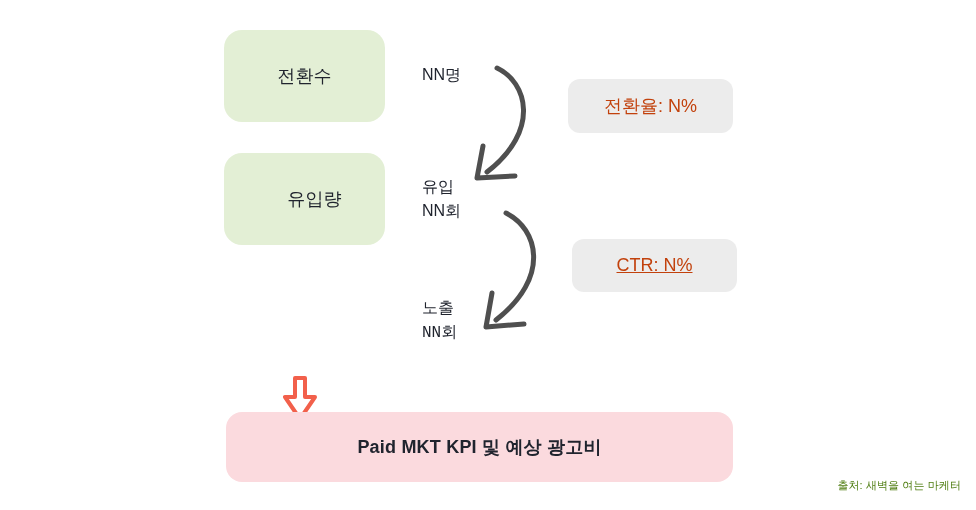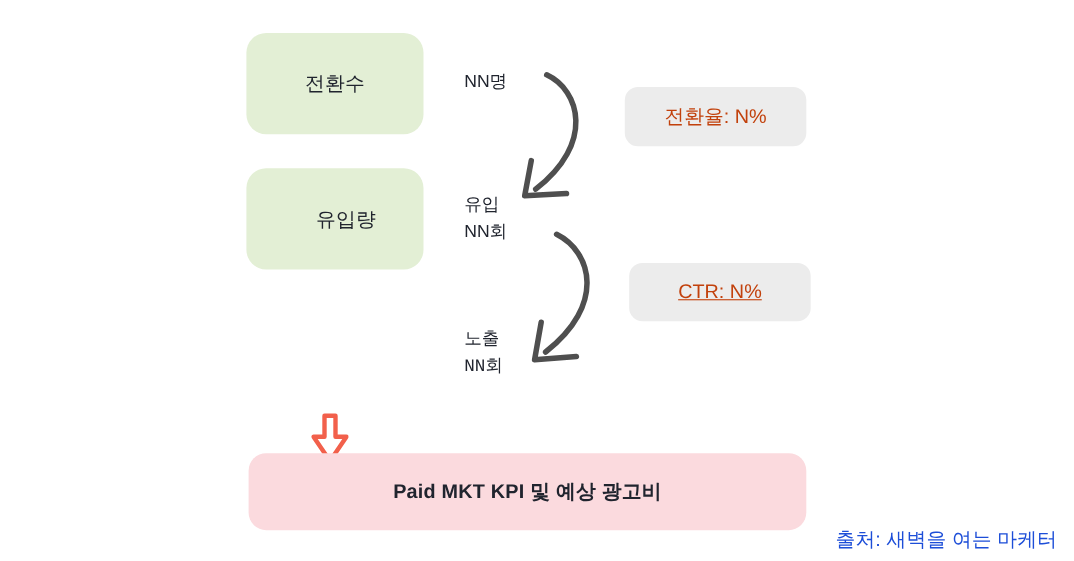--- a/index.html
+++ b/index.html
@@ -53,21 +53,21 @@
     letter-spacing: 0.2px;
     margin-top: 20px;
   }
   .curved-arrow { position: absolute; pointer-events: none; }
   .curved-arrow.a0 { left: 455px; top: 60px; }
   .curved-arrow.a1 { left: 463px; top: 205px; }
   .down-arrow { position: absolute; left: 283px; top: 375px; pointer-events: none; }
   .source {
     position: absolute;
     right: 11px; top: 478px;
-    font-size: 18px; color: #1d4ed8;
+    font-size: 11px; color: #4d7c0f;
     letter-spacing: 0.1px;
   }
 </style>
 </head>
 <body>
 
 <div class="canvas">
 
   <div class="stage-box s0">
     <span>전환수</span>

